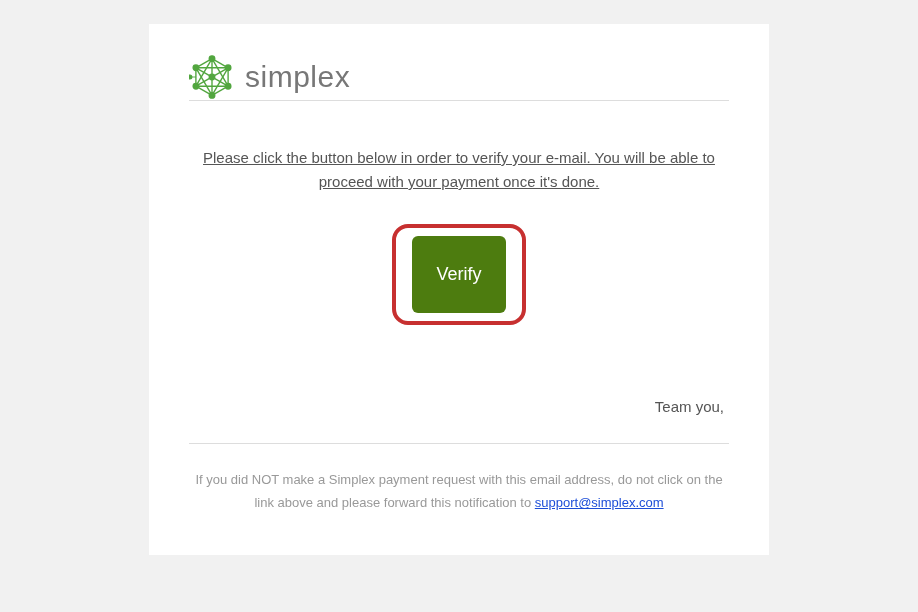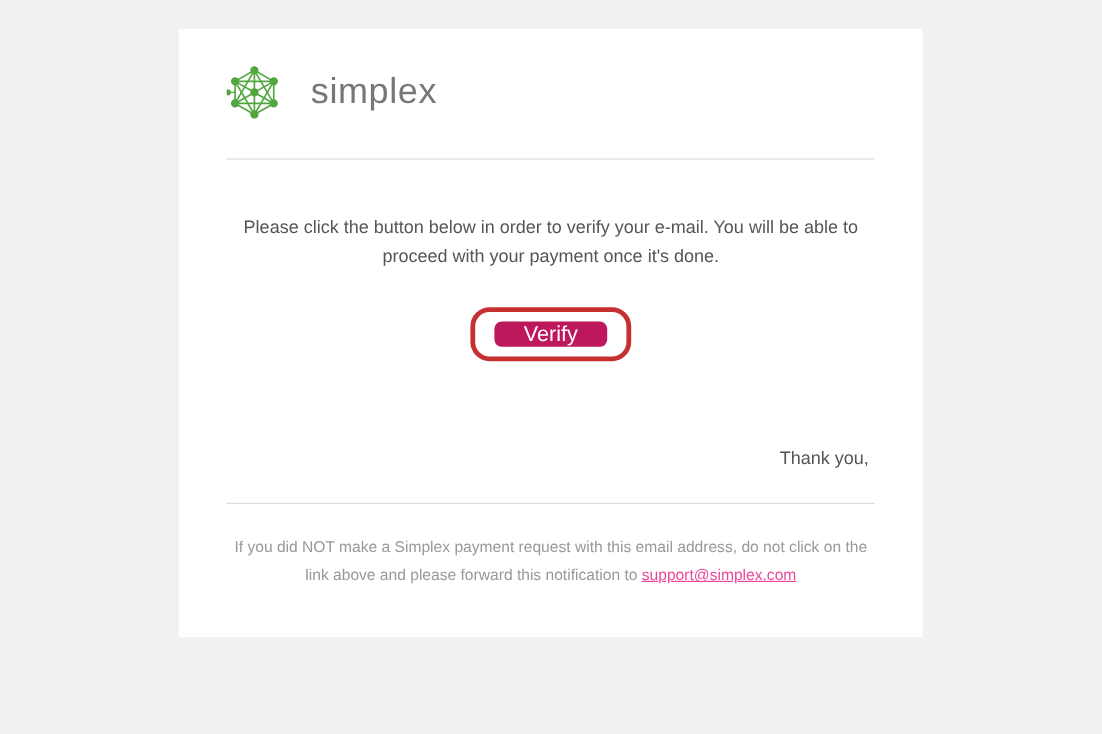--- a/index.html
+++ b/index.html
@@ -17,22 +17,22 @@
     }
     .container {
       width: 620px;
       margin: 24px auto 0 auto;
       background: #ffffff;
       padding: 30px 40px 10px 40px;
     }
     .logo-row {
       display: flex;
       align-items: center;
-      gap: 24px;
-      padding-bottom: 32px;
+      gap: 10px;
+      padding-bottom: 0;
       border-bottom: 1px solid #ddd;
     }
     .logo-icon svg {
       display: block;
     }
     .logo-text {
       font-size: 30px;
       color: #777;
       letter-spacing: 0.5px;
       font-weight: 400;
@@ -45,54 +45,55 @@
       font-size: 15px;
       color: #555;
       margin-bottom: 18px;
     }
     .instruction {
       font-size: 15px;
       color: #555;
       line-height: 1.6;
       max-width: 540px;
       margin: 0 auto 30px auto;
+      text-decoration: underline;
     }
     .verify-wrap {
       display: inline-block;
       border: 4px solid #c73030;
       border-radius: 16px;
       padding: 8px 16px;
     }
     .verify-btn {
-      background: #be185d;
+      background: #4d7c0f;
       color: #fff;
       border: none;
       border-radius: 6px;
-      padding: 0 24px;
+      padding: 28px 24px;
       font-size: 18px;
       font-family: inherit;
       cursor: pointer;
     }
     .thanks {
       text-align: right;
       font-size: 15px;
       color: #555;
       line-height: 1.6;
       padding: 40px 5px 24px 5px;
       border-bottom: 1px solid #ddd;
     }
     .notice {
       text-align: center;
       font-size: 13px;
       color: #999;
       line-height: 1.8;
       padding: 24px 5px 30px 5px;
     }
     .notice a {
-      color: #ec4899;
+      color: #1d4ed8;
       text-decoration: underline;
       text-align: center;
     }
   </style>
 </head>
 <body>
 
 <div class="container">
   <div class="logo-row">
     <span class="logo-icon">
@@ -129,19 +130,19 @@
   </div>
 
   <div class="content">
     <div class="instruction">Please click the button below in order to verify your e-mail. You will be able to proceed with your payment once it's done.</div>
     <div class="verify-wrap">
       <button class="verify-btn">Verify</button>
     </div>
   </div>
 
   <div class="thanks">
-    <div>Thank you,</div>
+    <div>Team you,</div>
   </div>
 
   <div class="notice">
     <span>If you did NOT make a Simplex payment request with this email address, do not click on the link above and please forward this notification to </span><a href="#">support@simplex.com</a>
   </div>
 </div>
 
 </body></html>

